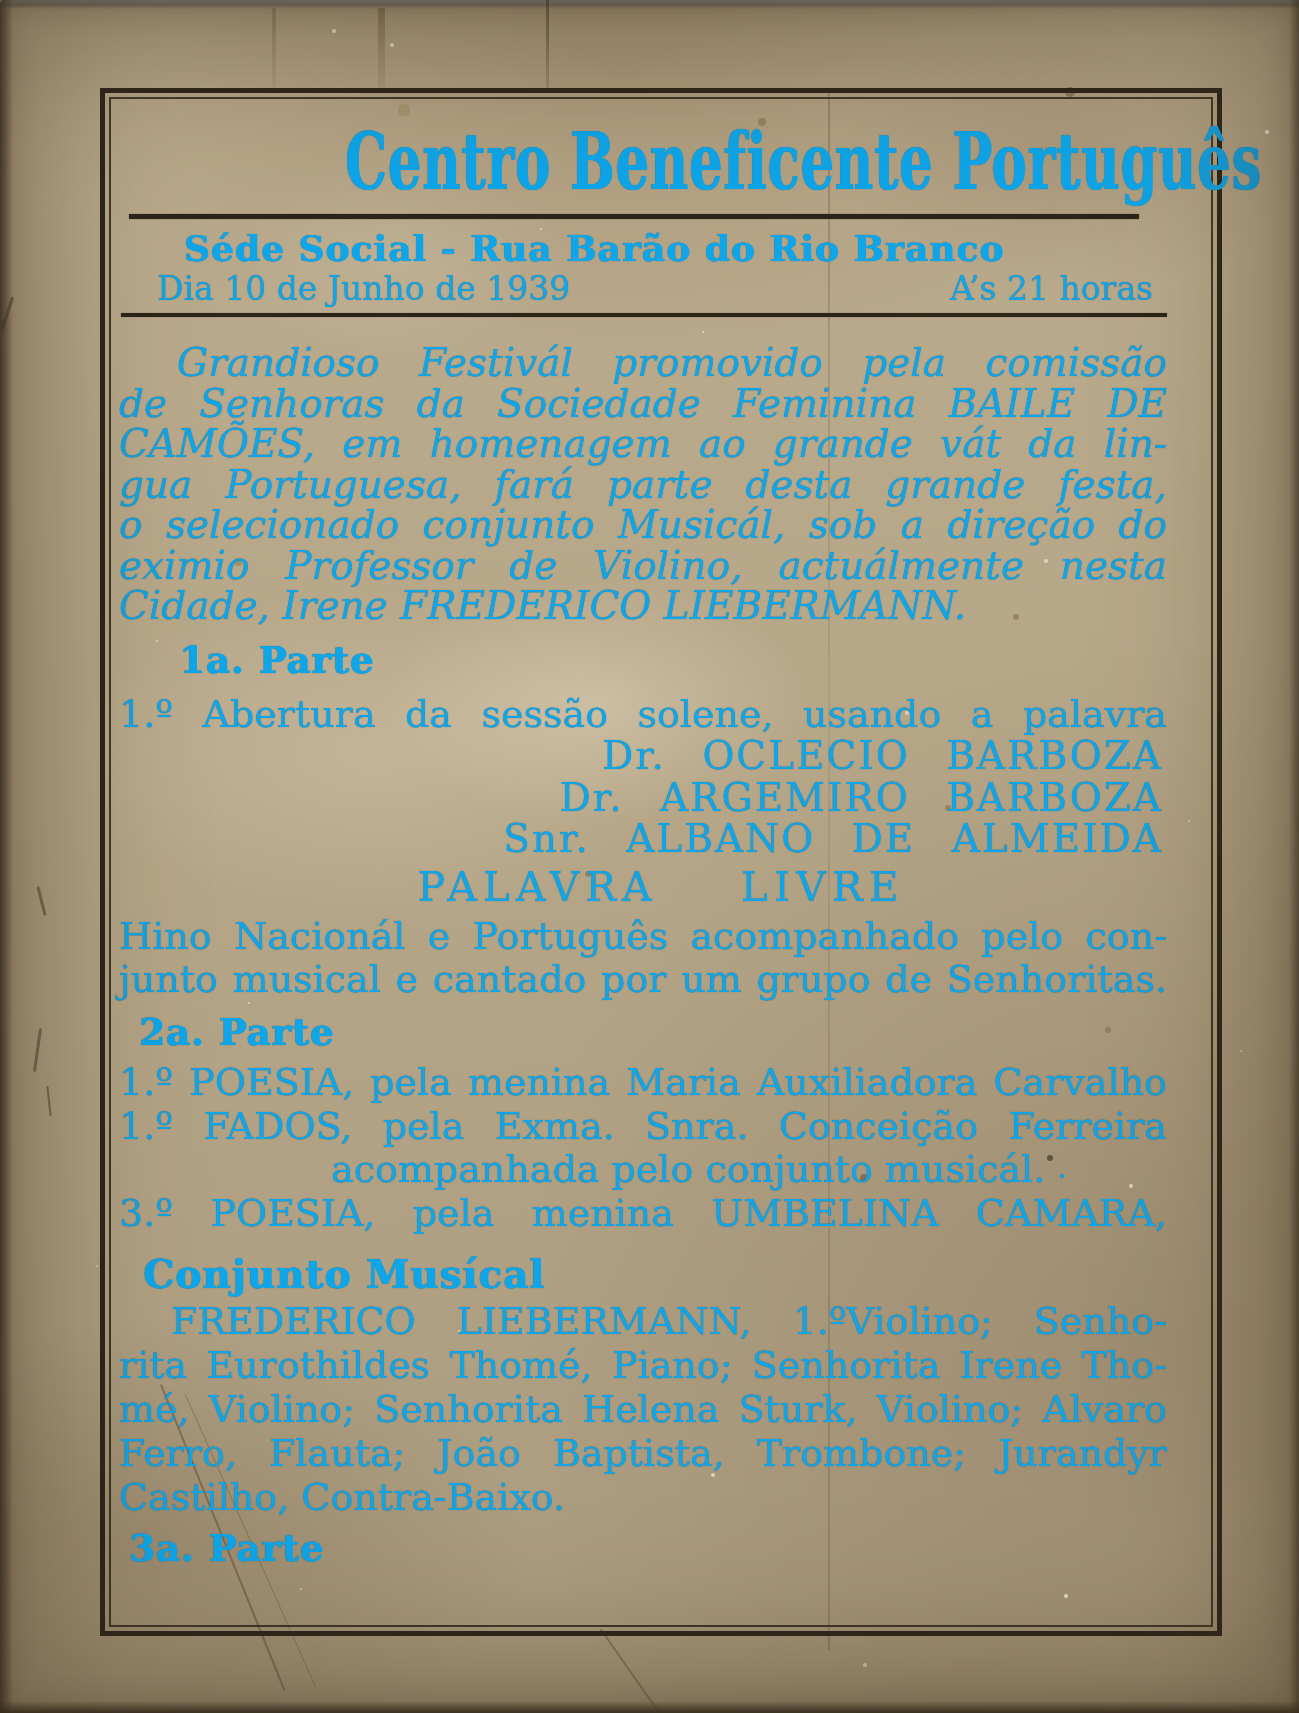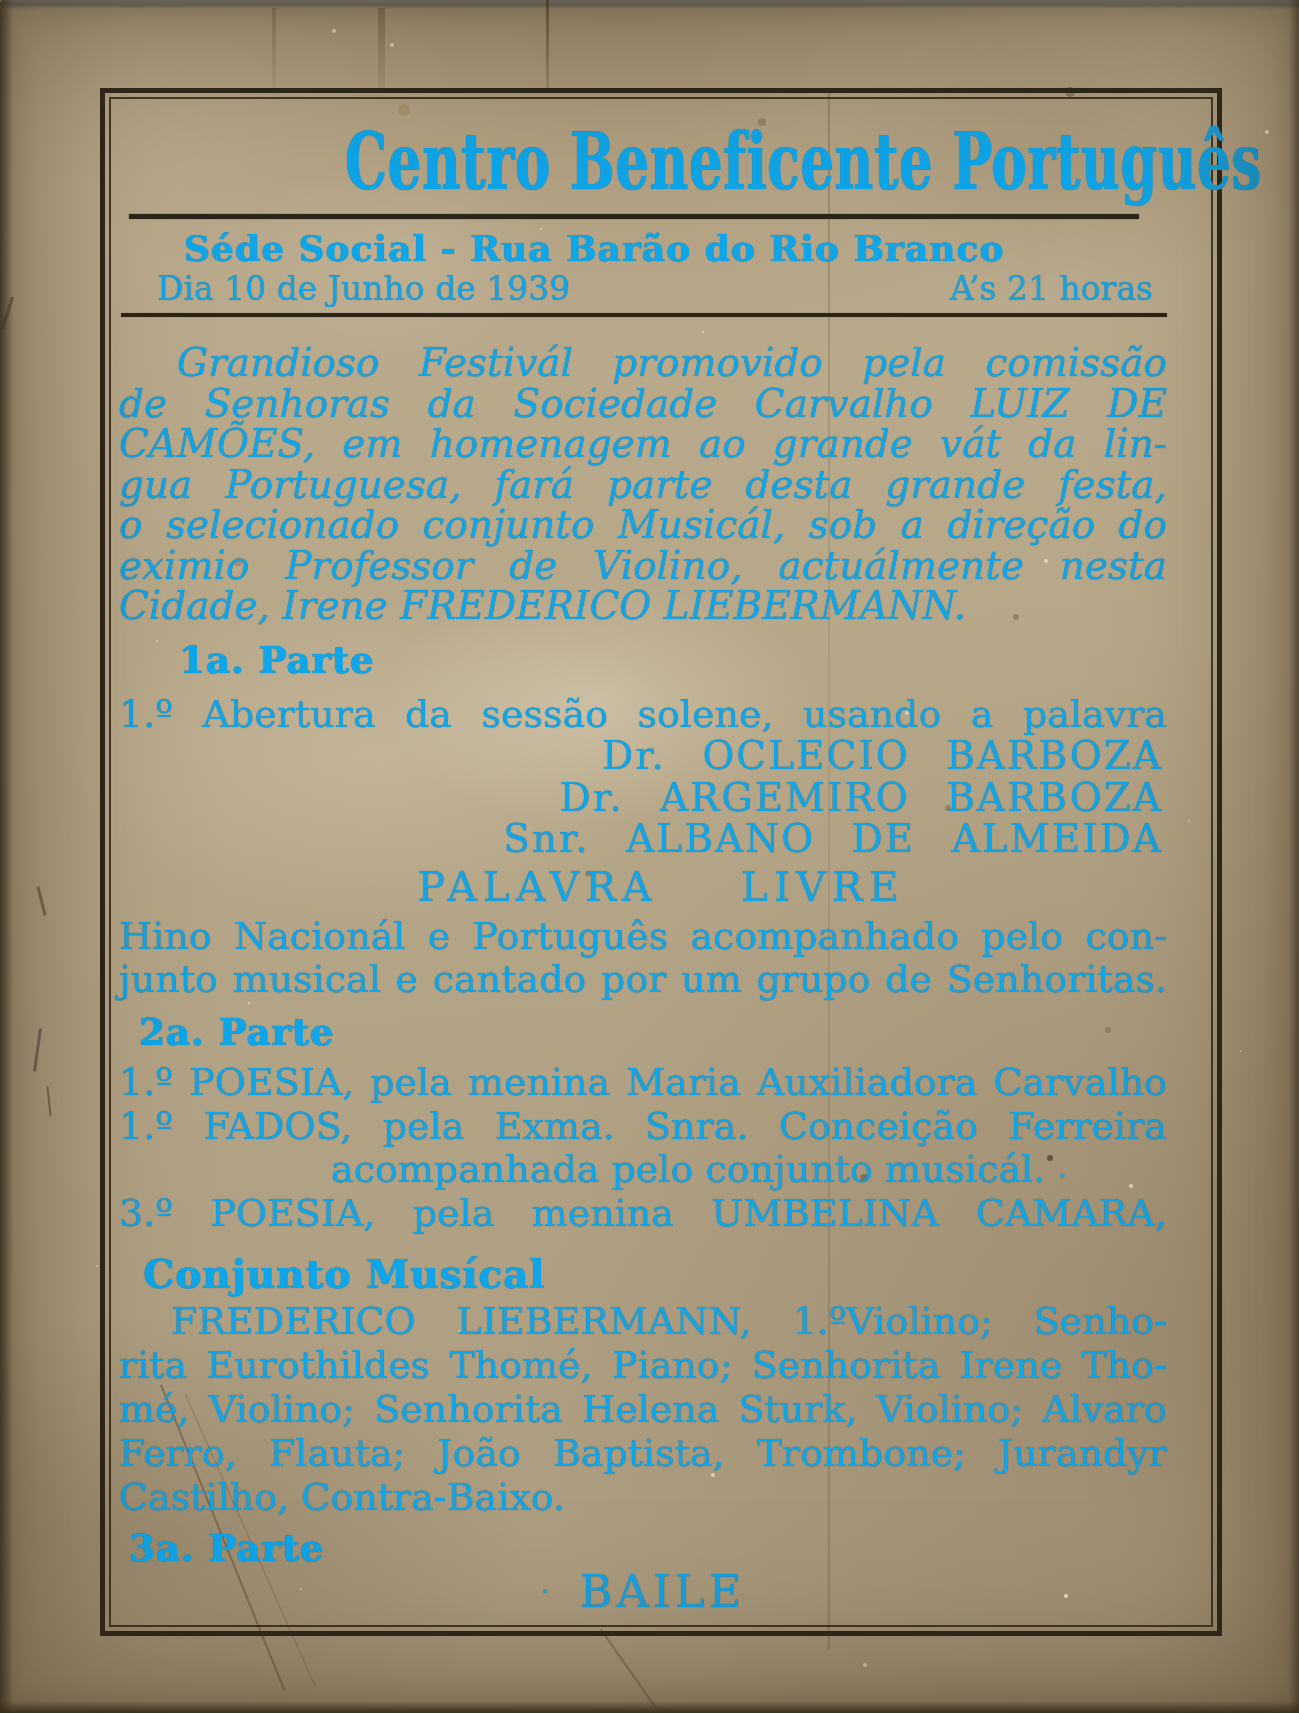--- a/index.html
+++ b/index.html
@@ -158,21 +158,21 @@
 
       <div class="block dateline">
         <span>Dia 10 de Junho de 1939</span>
         <span>A’s 21 horas</span>
       </div>
 
       <div class="block rule rule2"></div>
 
       <div class="block intro">
         <div class="jline ind58">Grandioso Festivál promovido pela comissão</div>
-        <div class="jline">de Senhoras da Sociedade Carvalho LUIZ DE</div>
+        <div class="jline">de Senhoras da Sociedade Feminina BAILE DE</div>
         <div class="jline">CAMÕES, em homenagem ao grande vát da lin-</div>
         <div class="jline">gua Portuguesa, fará parte desta grande festa,</div>
         <div class="jline">o selecionado conjunto Musicál, sob a direção do</div>
         <div class="jline">eximio Professor de Violino, actuálmente nesta</div>
         <div class="nline">Cidade, Irene FREDERICO LIEBERMANN.</div>
       </div>
 
       <div class="block heading h-part1">1a. Parte</div>
 
       <div class="block body-line jline opening">1.º Abertura da sessão solene, usando a palavra</div>
@@ -207,21 +207,18 @@
       <div class="block ensemble">
         <div class="jline ind52">FREDERICO LIEBERMANN, 1.ºViolino; Senho-</div>
         <div class="jline">rita Eurothildes Thomé, Piano; Senhorita Irene Tho-</div>
         <div class="jline">mé, Violino; Senhorita Helena Sturk, Violino; Alvaro</div>
         <div class="jline">Ferro, Flauta; João Baptista, Trombone; Jurandyr</div>
         <div class="nline">Castilho, Contra-Baixo.</div>
       </div>
 
       <div class="block heading h-part3">3a. Parte</div>
 
-      <div class="block baile-row">
-        <span class="dot">·</span><span>BAILE</span>
-      </div>
 
     </div>
   </div>
 
   <div class="vignette"></div>
 </div>
 
 </body></html>

